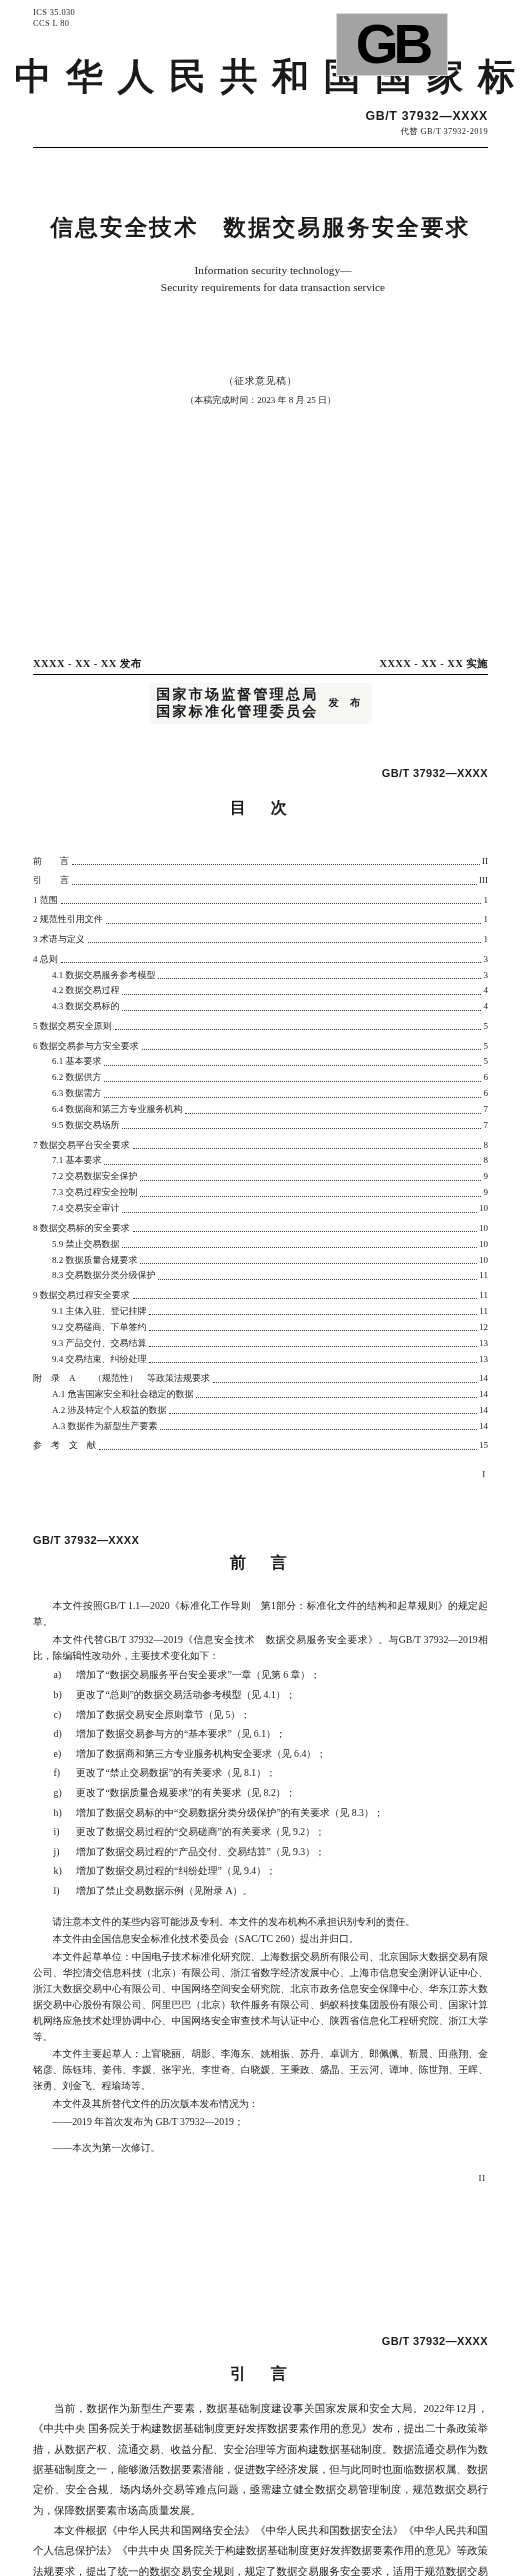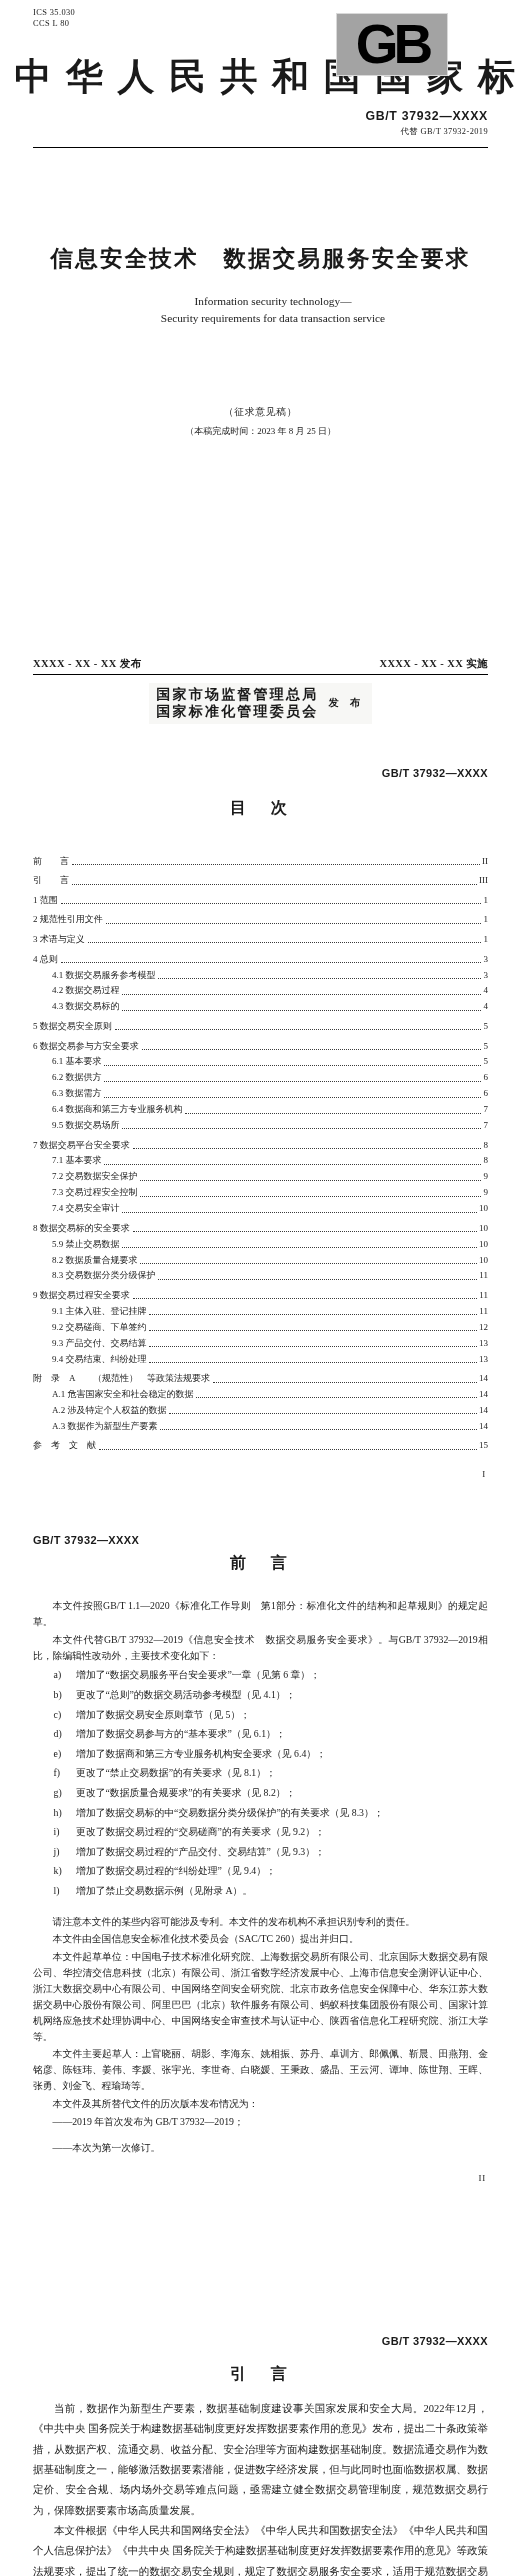--- a/index.html
+++ b/index.html
@@ -23,21 +23,21 @@
     font-size:55px;font-weight:900;letter-spacing:-5.1px;color:#000;line-height:1;
     transform:scaleY(1.02);
   }
   .cn-std-title{
     margin-top:33px;text-align:center;font-weight:700;font-size:37px;line-height:30.5px;
     letter-spacing:14.5px;padding-left:14.5px;white-space:nowrap;
   }
   .std-num{margin:16px 33px 0 0;text-align:right;font-size:12.3px;font-weight:600;letter-spacing:0.7px;}
   .std-replaces{margin:3.6px 33px 0 0;text-align:right;font-size:8.4px;letter-spacing:0.4px;}
   .rule-top{border-top:1.8px solid #000;margin:9.4px 33px 0 33px;}
-  .doc-title{margin-top:95px;text-align:center;font-size:22.5px;font-weight:700;letter-spacing:2.2px;}
+  .doc-title{margin-top:64px;text-align:center;font-size:22.5px;font-weight:700;letter-spacing:2.2px;}
   .en-title{margin-top:19px;text-align:center;font-size:11.3px;line-height:17.4px;padding-left:25px;}
   .draft-note{margin-top:78px;text-align:center;font-size:9.8px;letter-spacing:0.7px;}
   .draft-date{margin-top:6.5px;text-align:center;font-size:9px;}
   .pub-row{
     position:absolute;left:33px;right:33px;top:657px;display:flex;justify-content:space-between;
     font-size:10.5px;font-weight:700;letter-spacing:0.4px;
   }
   .rule-bottom{position:absolute;left:33px;right:33px;top:674px;border-top:1.8px solid #000;}
   .issuer-wrap{position:absolute;top:683px;left:0;right:0;display:flex;justify-content:center;}
   .issuer-box{display:flex;align-items:center;background:#f7f7f5;padding:2.9px 7.3px;}

